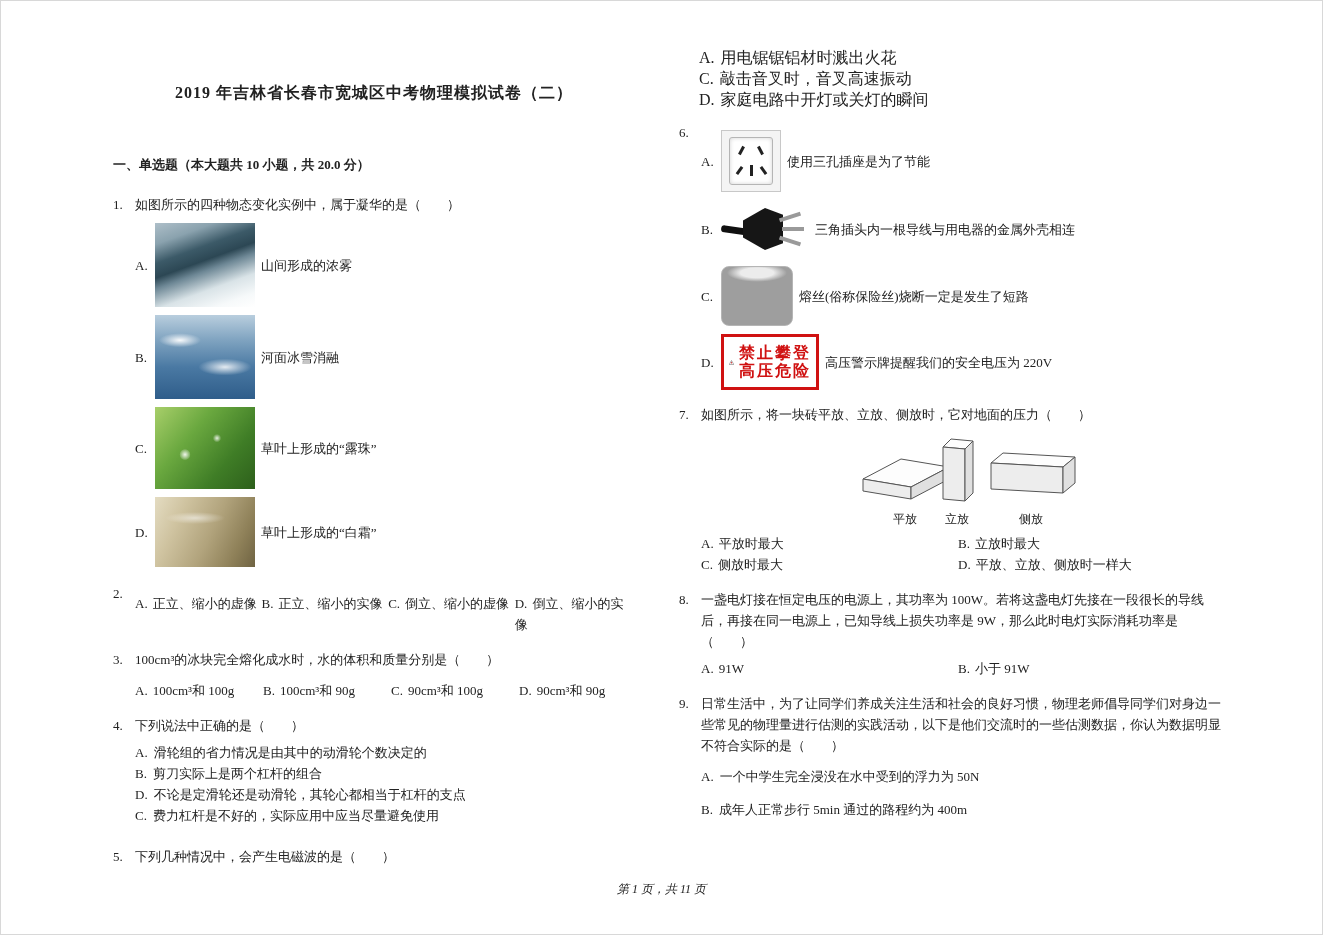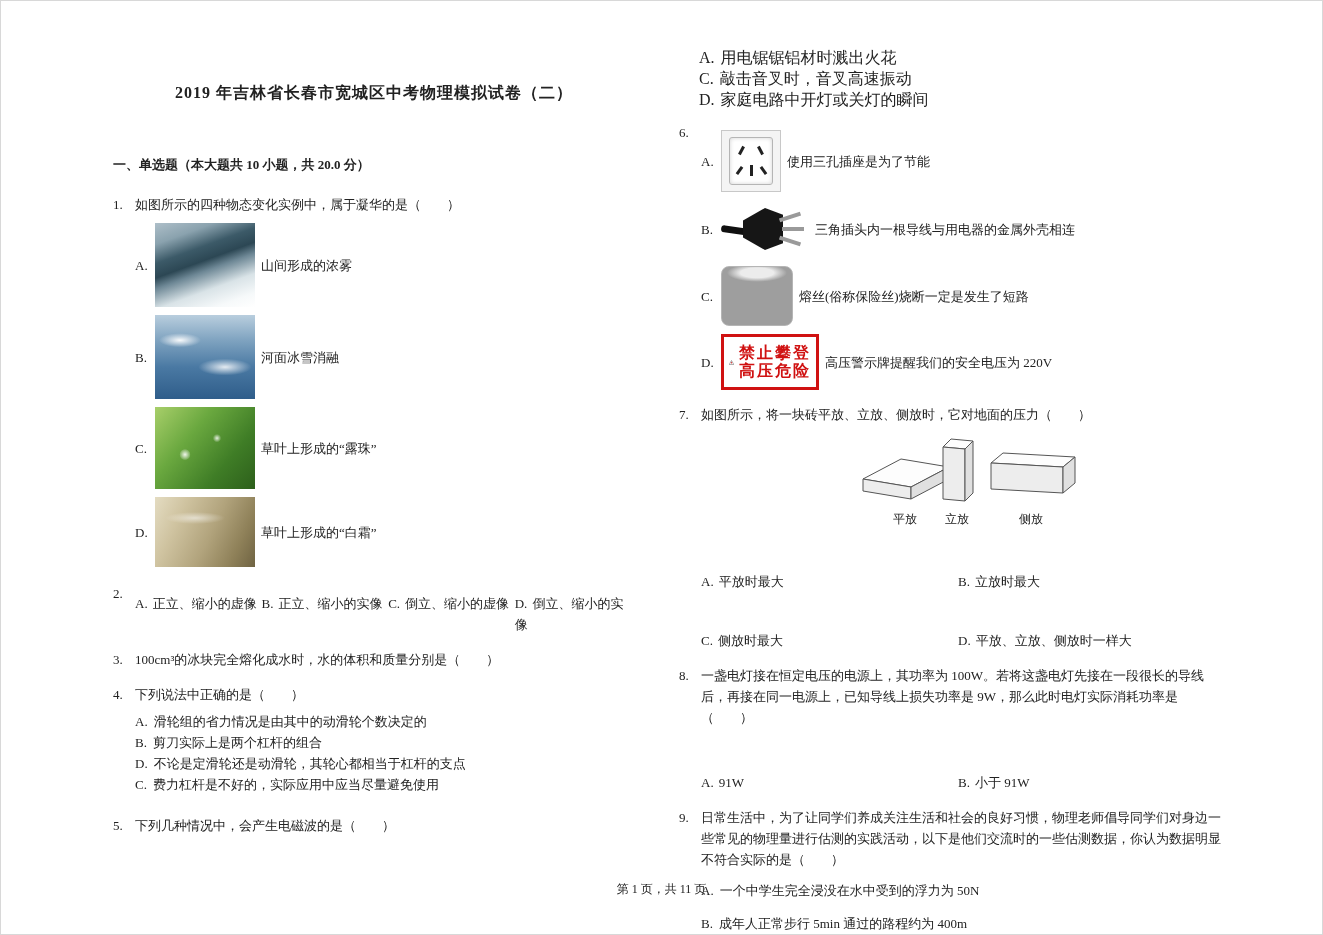--- a/index.html
+++ b/index.html
@@ -39,21 +39,21 @@
   .optrow4 .opt4 { width:128px; }
   .optrow4 .opt4:last-child { width:auto; }
   .olabel { margin-right:5px; }
   
   .optline { line-height:21px; }
   .optline .olabel { margin-right:6px; }
   
   .opt-list-top { padding-left:20px; margin-bottom:12px; }
   
   .optrow2 { display:flex; line-height:21px; }
-  .optrow2 .opt2 { width:257px;margin-top:38px; }
+  .optrow2 .opt2 { width:257px; }
   .optrow2 .opt2:last-child { width:auto; }
   
   .ph-socket { width:60px; height:62px; background:#f4f4f4; border:1px solid #c8c8c8;
     display:flex; align-items:center; justify-content:center; }
   .socket-face { width:44px; height:48px; background:#fff; border:1px solid #b5b5b5; border-radius:3px;
     position:relative; box-shadow:inset 0 0 4px rgba(0,0,0,.18); }
   .slot { position:absolute; background:#222; width:3px; height:9px; }
   .slot-l  { left:10px; top:8px;  transform:rotate(28deg); }
   .slot-r  { left:29px; top:8px;  transform:rotate(-28deg); }
   .slot-bl { left:8px;  top:28px; transform:rotate(35deg); }
@@ -73,21 +73,21 @@
   .ph-sign { width:98px; height:56px; border:3px solid #d01111; background:#fff;
     display:flex; align-items:center; gap:5px; padding:2px 5px; }
   .sign-text { color:#d01111; font-weight:bold; font-size:16px; line-height:18px;
     letter-spacing:2px; font-family:"Liberation Sans", sans-serif; white-space:nowrap; }
   
   .brick-figure { position:relative; width:240px; height:98px; margin:6px 0 4px 160px; }
   .brick-labels span { position:absolute; top:78px; font-size:12px; }
   .brick-labels span:nth-child(1){ left:32px; }
   .brick-labels span:nth-child(2){ left:84px; }
   .brick-labels span:nth-child(3){ left:158px; }
-  .footer { position:absolute; left:0; right:0; bottom:36px; text-align:center; font-size:12px; }
+  .footer { position:absolute; left:0; right:0; bottom:36px; text-align:center; font-size:12px;font-style:italic; }
 </style>
 </head>
 <body>
 
 <div class="page">
 
   <div class="col-left">
 
     <div class="title">2019 年吉林省长春市宽城区中考物理模拟试卷（二）</div>
 
@@ -133,20 +133,26 @@
           <span class="opt4"><span class="olabel">C.</span><span>倒立、缩小的虚像</span></span>
           <span class="opt4"><span class="olabel">D.</span><span>倒立、缩小的实像</span></span>
         </div>
       </div>
     </div>
 
     <div class="q mb14">
       <span class="qnum">3.</span>
       <div class="qb">
         <div class="qtext">100cm³的冰块完全熔化成水时，水的体积和质量分别是（　　）</div>
+        <div class="optrow4">
+          <span class="opt4"><span class="olabel">A.</span><span>100cm³和 100g</span></span>
+          <span class="opt4"><span class="olabel">B.</span><span>100cm³和 90g</span></span>
+          <span class="opt4"><span class="olabel">C.</span><span>90cm³和 100g</span></span>
+          <span class="opt4"><span class="olabel">D.</span><span>90cm³和 90g</span></span>
+        </div>
       </div>
     </div>
 
     <div class="q mb20">
       <span class="qnum">4.</span>
       <div class="qb">
         <div class="qtext mb6">下列说法中正确的是（　　）</div>
         <div class="optline"><span class="olabel">A.</span><span>滑轮组的省力情况是由其中的动滑轮个数决定的</span></div>
         <div class="optline"><span class="olabel">B.</span><span>剪刀实际上是两个杠杆的组合</span></div>
         <div class="optline"><span class="olabel">D.</span><span>不论是定滑轮还是动滑轮，其轮心都相当于杠杆的支点</span></div>

